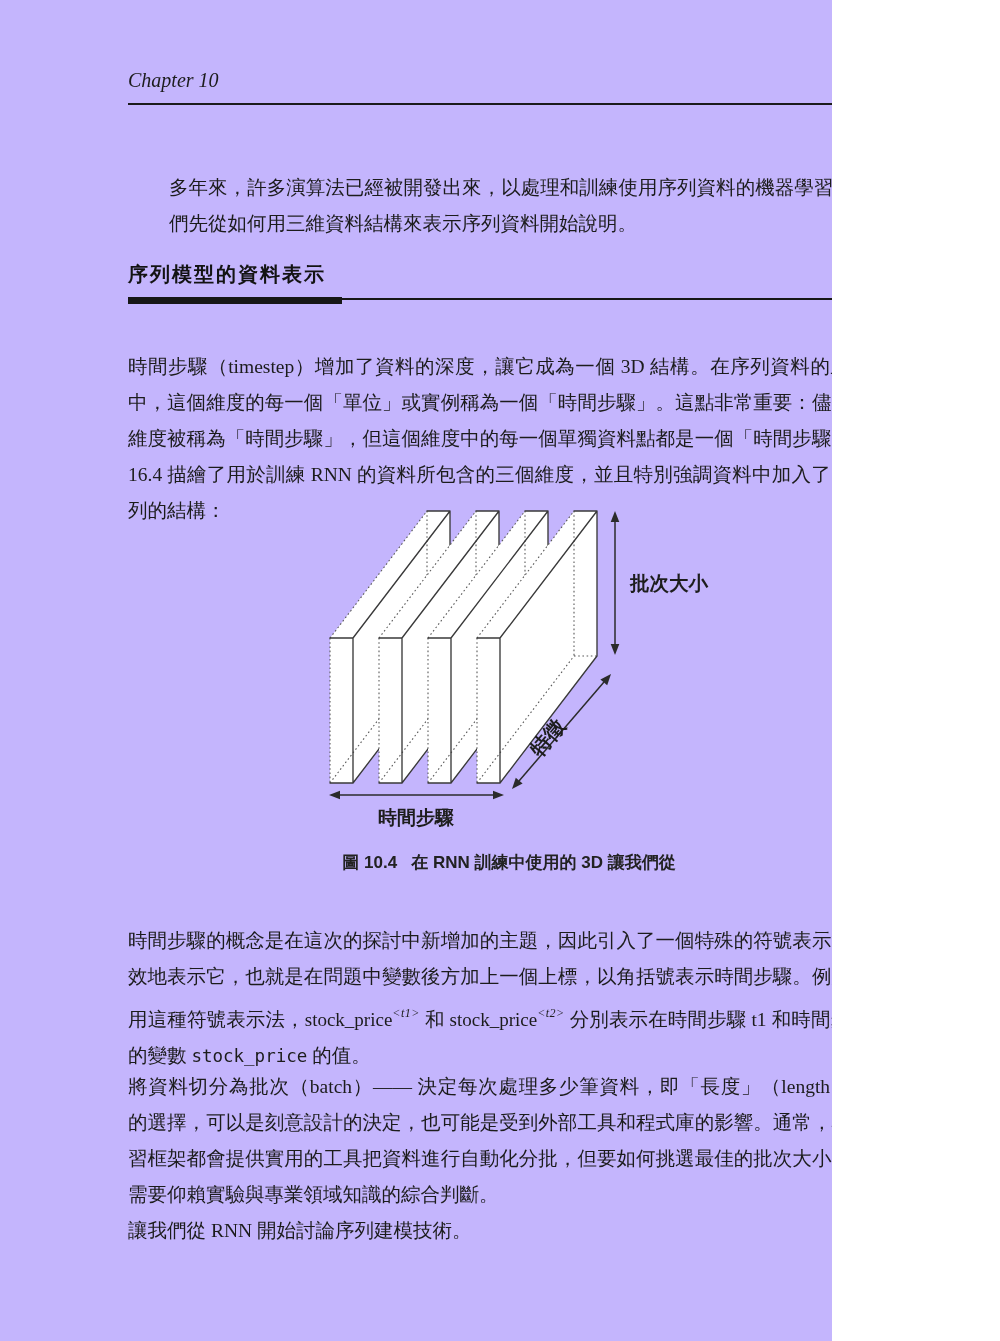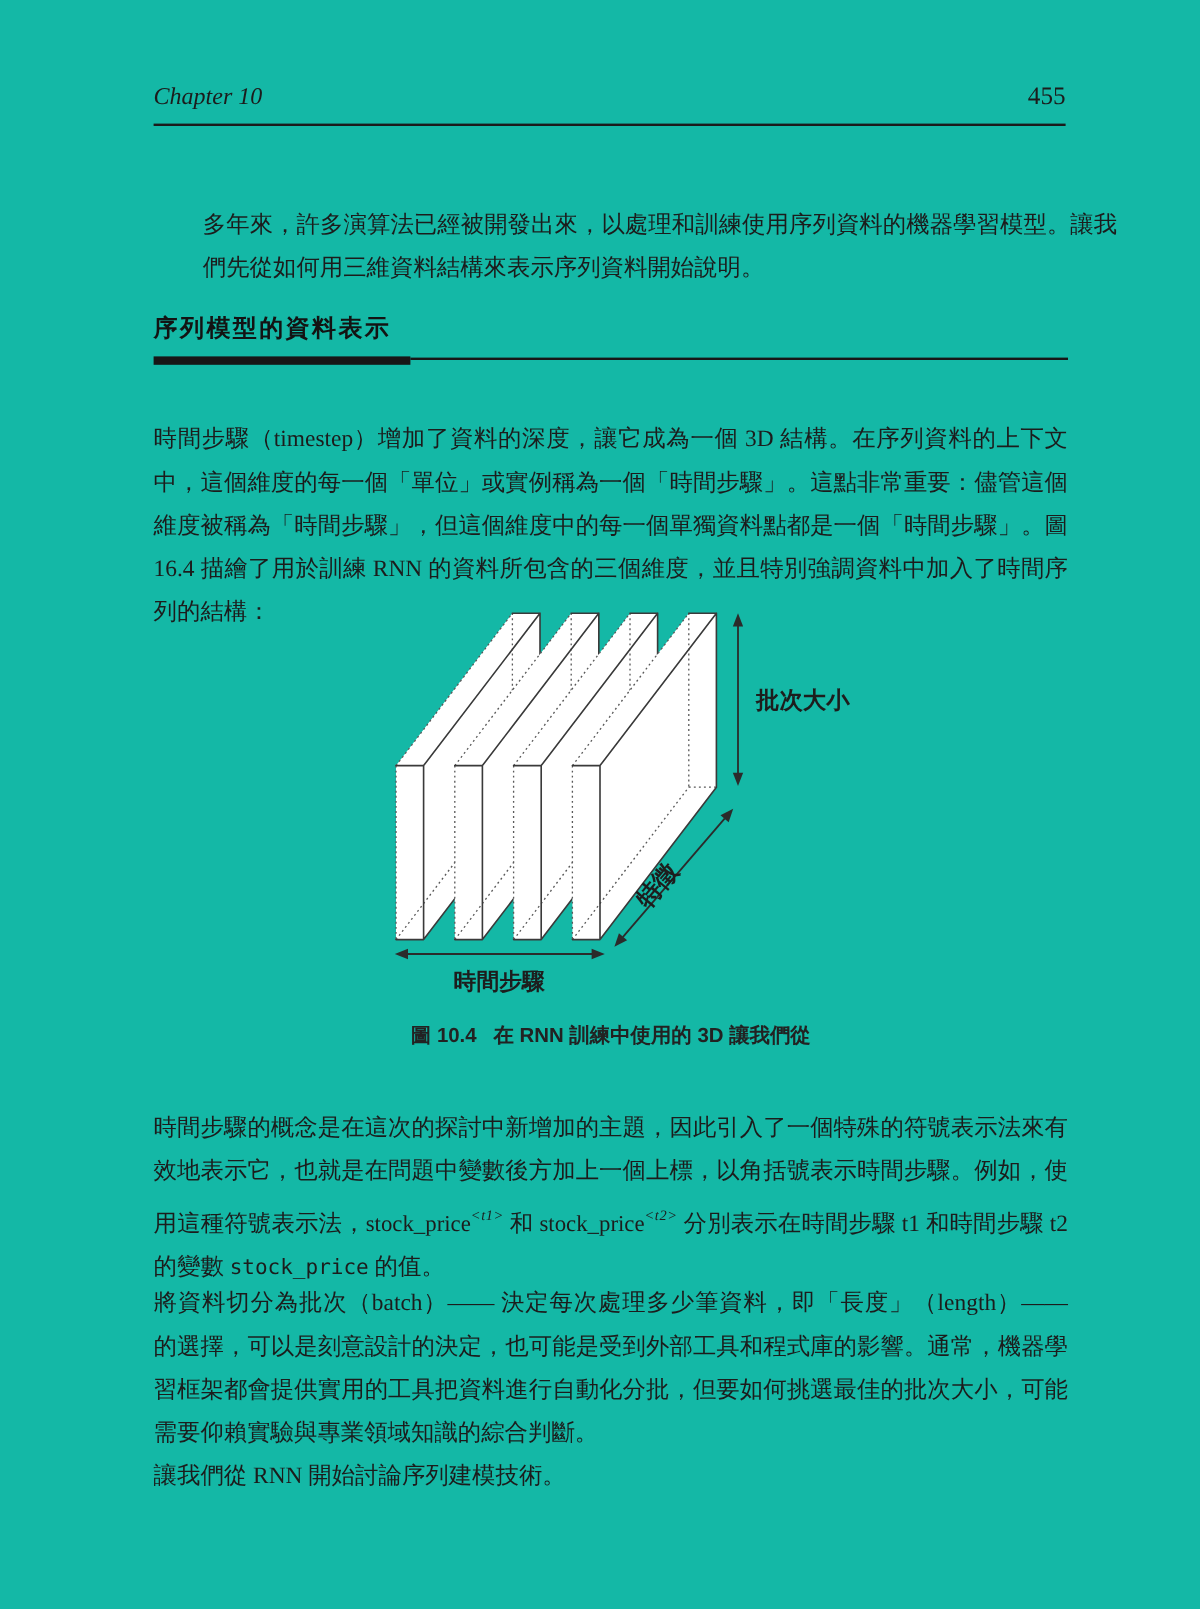--- a/index.html
+++ b/index.html
@@ -1,20 +1,20 @@
 <!DOCTYPE html>
 <html><head>
 <meta charset="utf-8">
 <style>
   html,body{margin:0;padding:0;background:#ffffff;}
   .page{
     position:relative;
-    width:1000px;
+    width:832px;
     height:1341px;
-    background:#14b8a6;
+    background:#c4b5fd;
     font-family:"Liberation Serif","DejaVu Serif",serif;
     color:#1c1c1c;
     overflow:hidden;
   }
   
   .hdr{
     position:absolute; left:128px; top:68px; width:760px;
     display:flex; justify-content:space-between; align-items:baseline;
   }
   .chapter{font-style:italic; font-size:20px;}

